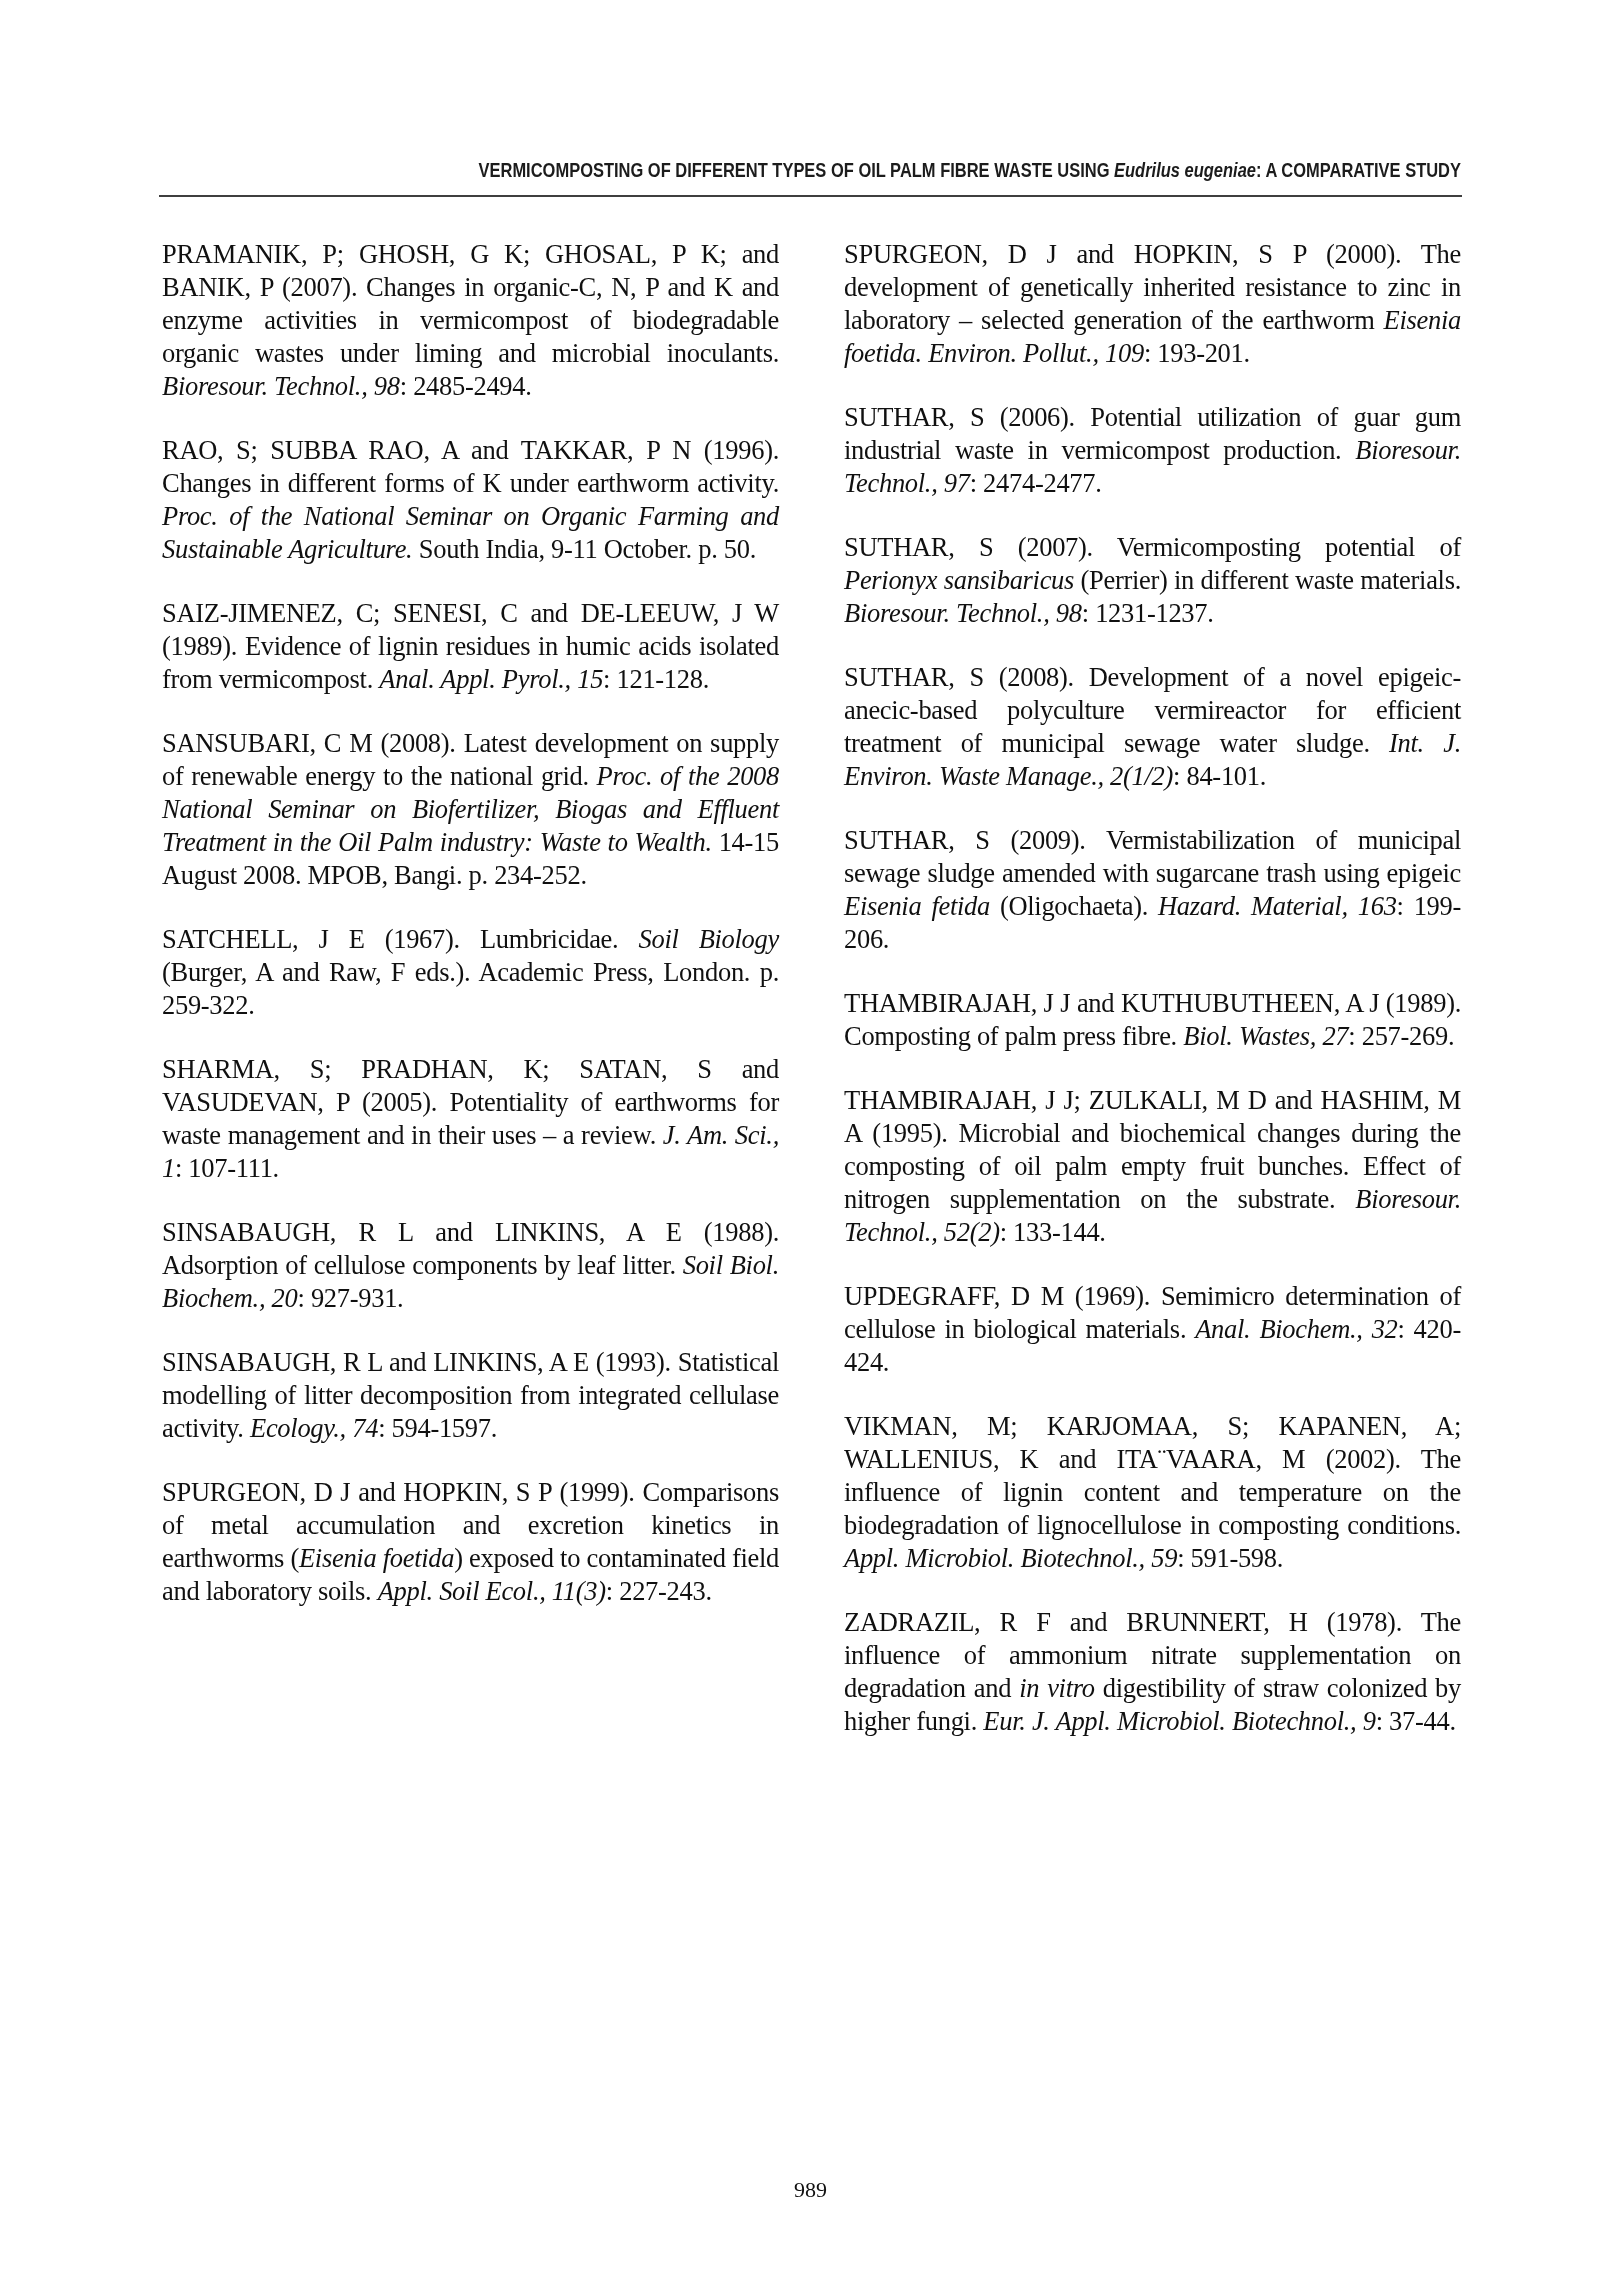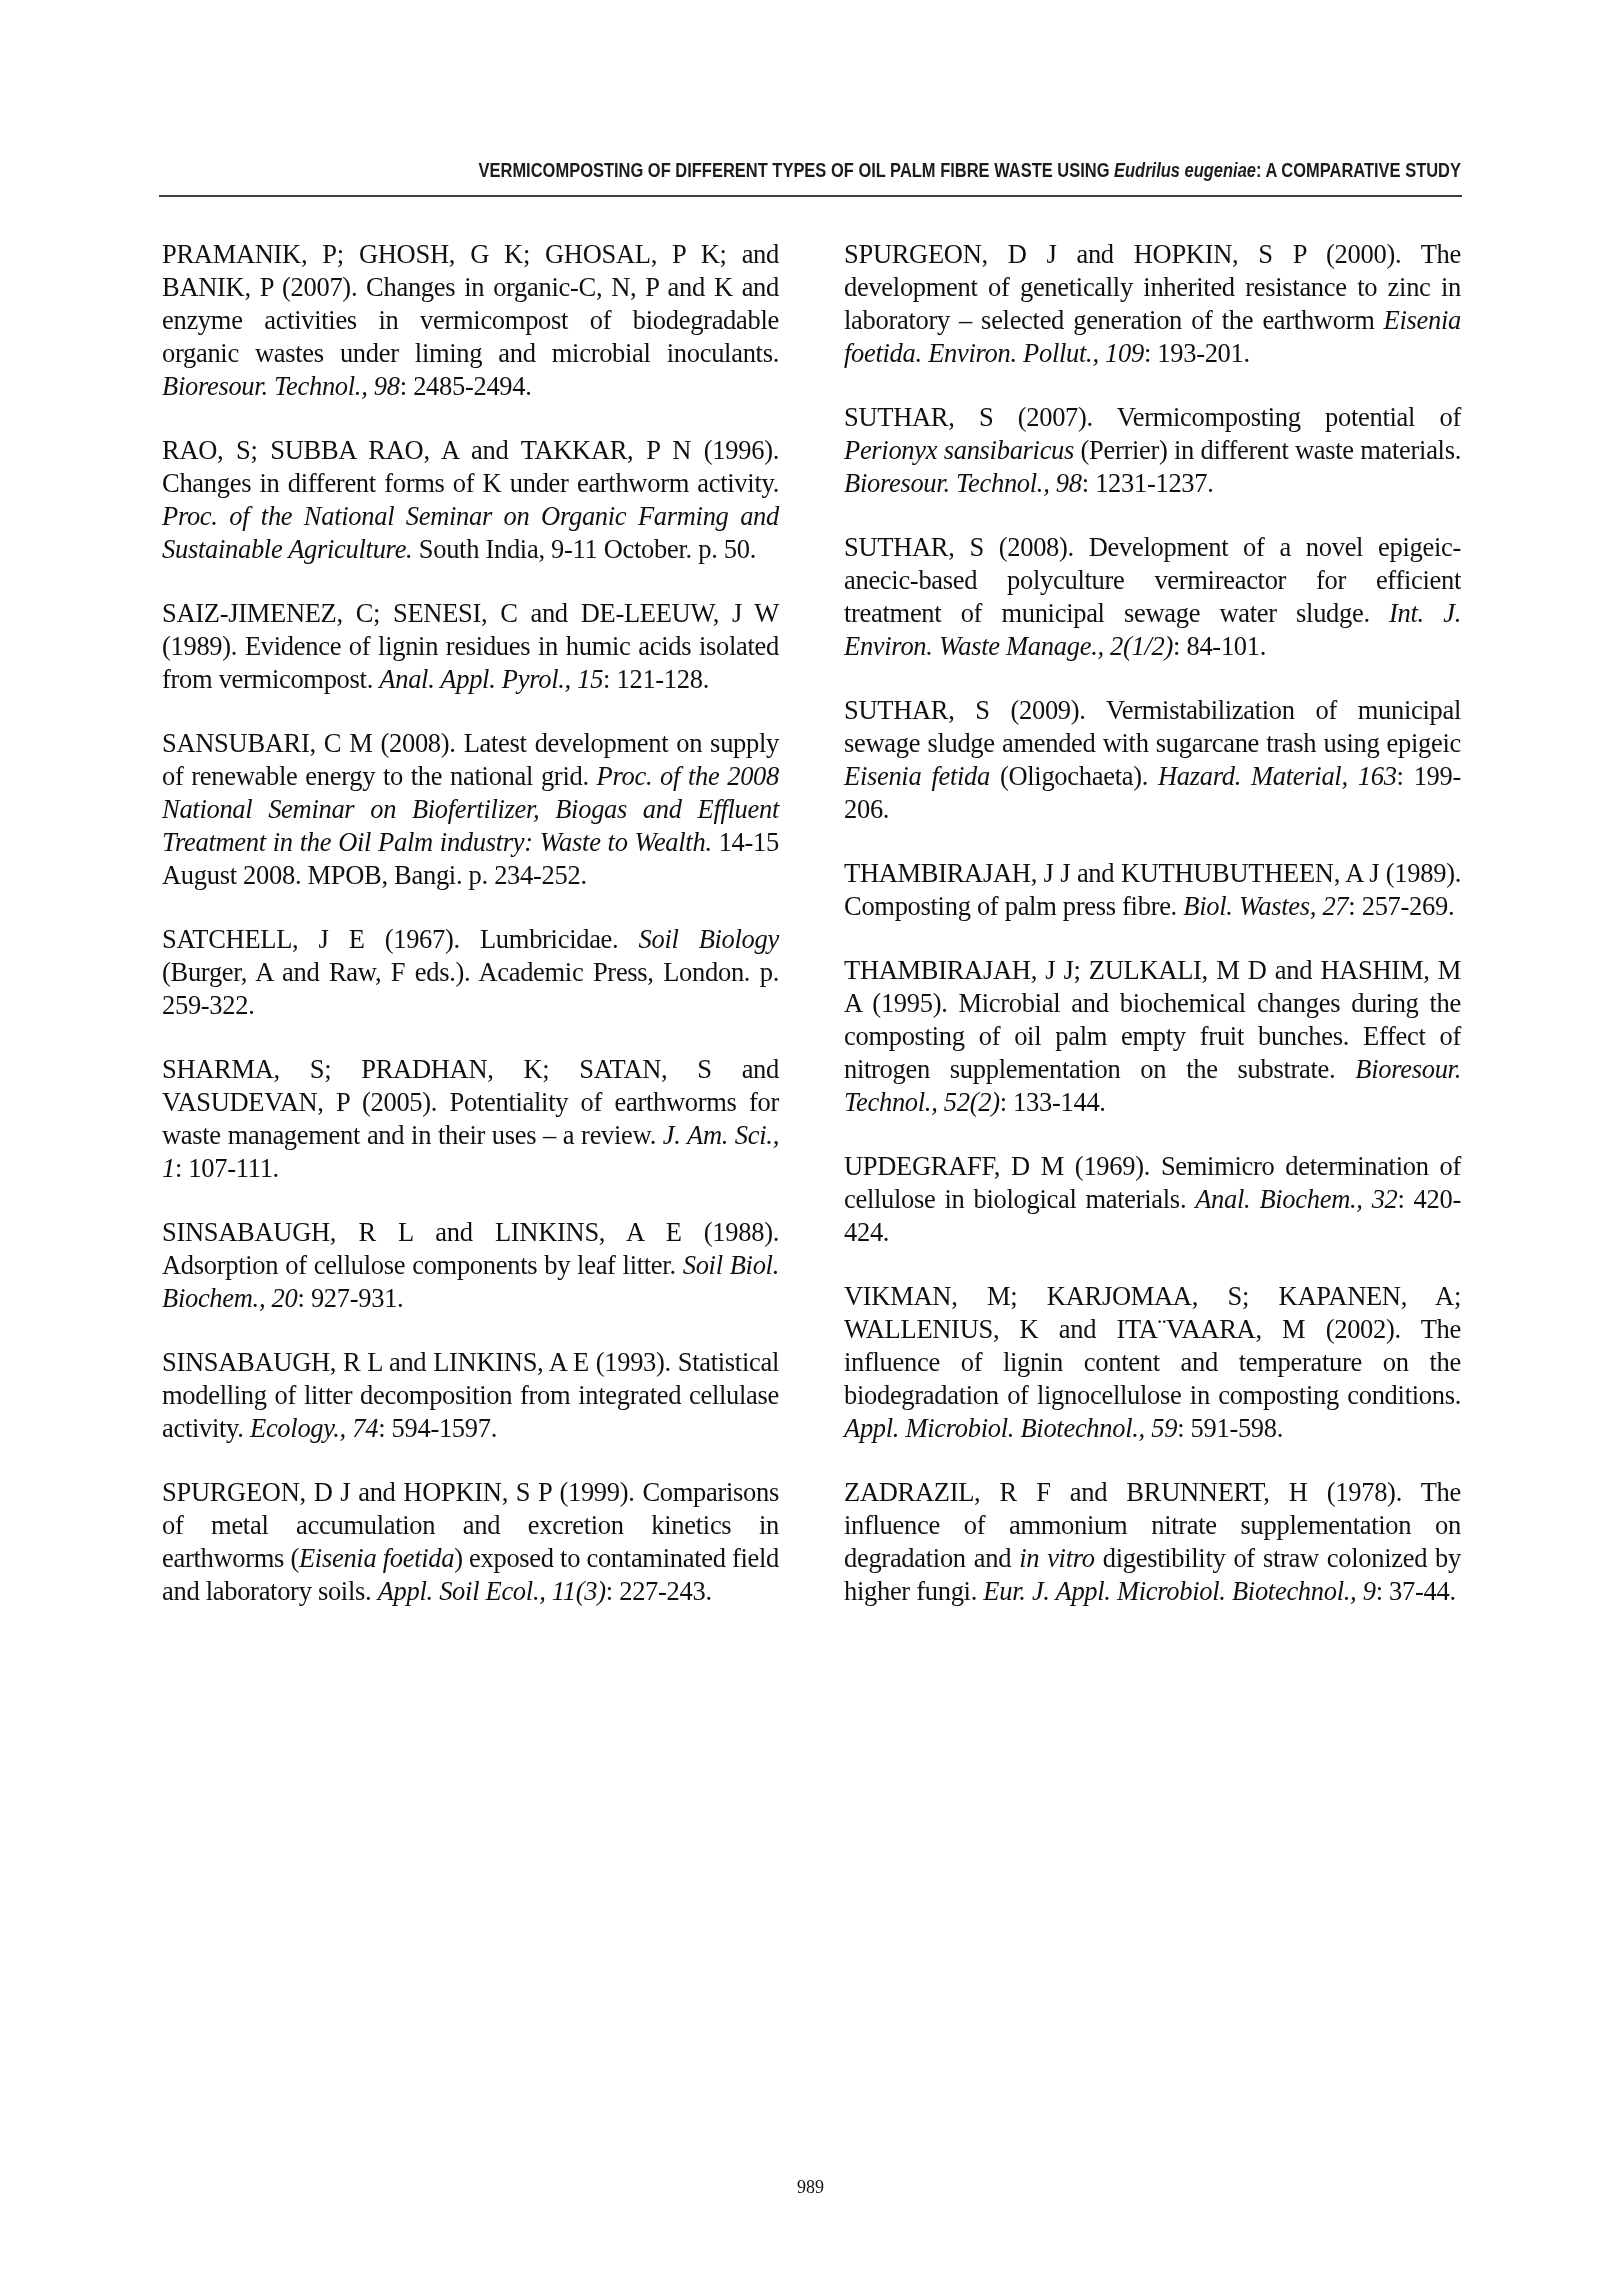--- a/index.html
+++ b/index.html
@@ -57,21 +57,21 @@
     text-align: justify;
     color: #101010;
   }
   p.reference i { font-style: italic; }
   .page-number {
     position: absolute;
     top: 2149px;
     left: 0;
     width: 100%;
     text-align: center;
-    font-size: 18px;
+    font-size: 22px;
     color: #101010;
   }
 </style>
 </head>
 <body>
 
 <div class="page">
 
   <div class="running-head">
     <span>VERMICOMPOSTING OF DIFFERENT TYPES OF OIL PALM FIBRE WASTE USING </span><i>Eudrilus eugeniae</i><span>: A COMPARATIVE STUDY</span>
@@ -86,20 +86,21 @@
         <p class="reference"><span>SAIZ-JIMENEZ, C; SENESI, C and DE-LEEUW, J W (1989). Evidence of lignin residues in humic acids isolated from vermicompost. </span><i>Anal. Appl. Pyrol., 15</i><span>: 121-128.</span></p>
         <p class="reference"><span>SANSUBARI, C M (2008). Latest development on supply of renewable energy to the national grid. </span><i>Proc. of the 2008 National Seminar on Biofertilizer, Biogas and Effluent Treatment in the Oil Palm industry: Waste to Wealth.</i><span> 14-15 August 2008. MPOB, Bangi. p. 234-252.</span></p>
         <p class="reference"><span>SATCHELL, J E (1967). Lumbricidae. </span><i>Soil Biology</i><span> (Burger, A and Raw, F eds.). Academic Press, London. p. 259-322.</span></p>
         <p class="reference"><span>SHARMA, S; PRADHAN, K; SATAN, S and VASUDEVAN, P (2005). Potentiality of earthworms for waste management and in their uses – a review. </span><i>J. Am. Sci., 1</i><span>: 107-111.</span></p>
         <p class="reference"><span>SINSABAUGH, R L and LINKINS, A E (1988). Adsorption of cellulose components by leaf litter. </span><i>Soil Biol. Biochem., 20</i><span>: 927-931.</span></p>
         <p class="reference"><span>SINSABAUGH, R L and LINKINS, A E (1993). Statistical modelling of litter decomposition from integrated cellulase activity. </span><i>Ecology., 74</i><span>: 594-1597.</span></p>
         <p class="reference"><span>SPURGEON, D J and HOPKIN, S P (1999). Comparisons of metal accumulation and excretion kinetics in earthworms (</span><i>Eisenia foetida</i><span>) exposed to contaminated field and laboratory soils. </span><i>Appl. Soil Ecol., 11(3)</i><span>: 227-243.</span></p>
       </div>
     <div class="col" id="col-right">
         <p class="reference"><span>SPURGEON, D J and HOPKIN, S P (2000). The development of genetically inherited resistance to zinc in laboratory – selected generation of the earthworm </span><i>Eisenia foetida. Environ. Pollut., 109</i><span>: 193-201.</span></p>
+        <p class="reference"><span>SUTHAR, S (2006). Potential utilization of guar gum industrial waste in vermicompost production. </span><i>Bioresour. Technol., 97</i><span>: 2474-2477.</span></p>
         <p class="reference"><span>SUTHAR, S (2007). Vermicomposting potential of </span><i>Perionyx sansibaricus</i><span> (Perrier) in different waste materials. </span><i>Bioresour. Technol., 98</i><span>: 1231-1237.</span></p>
         <p class="reference"><span>SUTHAR, S (2008). Development of a novel epigeic-anecic-based polyculture vermireactor for efficient treatment of municipal sewage water sludge. </span><i>Int. J. Environ. Waste Manage., 2(1/2)</i><span>: 84-101.</span></p>
         <p class="reference"><span>SUTHAR, S (2009). Vermistabilization of municipal sewage sludge amended with sugarcane trash using epigeic </span><i>Eisenia fetida</i><span> (Oligochaeta). </span><i>Hazard. Material, 163</i><span>: 199-206.</span></p>
         <p class="reference"><span>THAMBIRAJAH, J J and KUTHUBUTHEEN, A J (1989). Composting of palm press fibre. </span><i>Biol. Wastes, 27</i><span>: 257-269.</span></p>
         <p class="reference"><span>THAMBIRAJAH, J J; ZULKALI, M D and HASHIM, M A (1995). Microbial and biochemical changes during the composting of oil palm empty fruit bunches. Effect of nitrogen supplementation on the substrate. </span><i>Bioresour. Technol., 52(2)</i><span>: 133-144.</span></p>
         <p class="reference"><span>UPDEGRAFF, D M (1969). Semimicro determination of cellulose in biological materials. </span><i>Anal. Biochem., 32</i><span>: 420-424.</span></p>
         <p class="reference"><span>VIKMAN, M; KARJOMAA, S; KAPANEN, A; WALLENIUS, K and ITA¨VAARA, M (2002). The influence of lignin content and temperature on the biodegradation of lignocellulose in composting conditions. </span><i>Appl. Microbiol. Biotechnol., 59</i><span>: 591-598.</span></p>
         <p class="reference"><span>ZADRAZIL, R F and BRUNNERT, H (1978). The influence of ammonium nitrate supplementation on degradation and </span><i>in vitro</i><span> digestibility of straw colonized by higher fungi. </span><i>Eur. J. Appl. Microbiol. Biotechnol., 9</i><span>: 37-44.</span></p>
       </div>
   </div>

